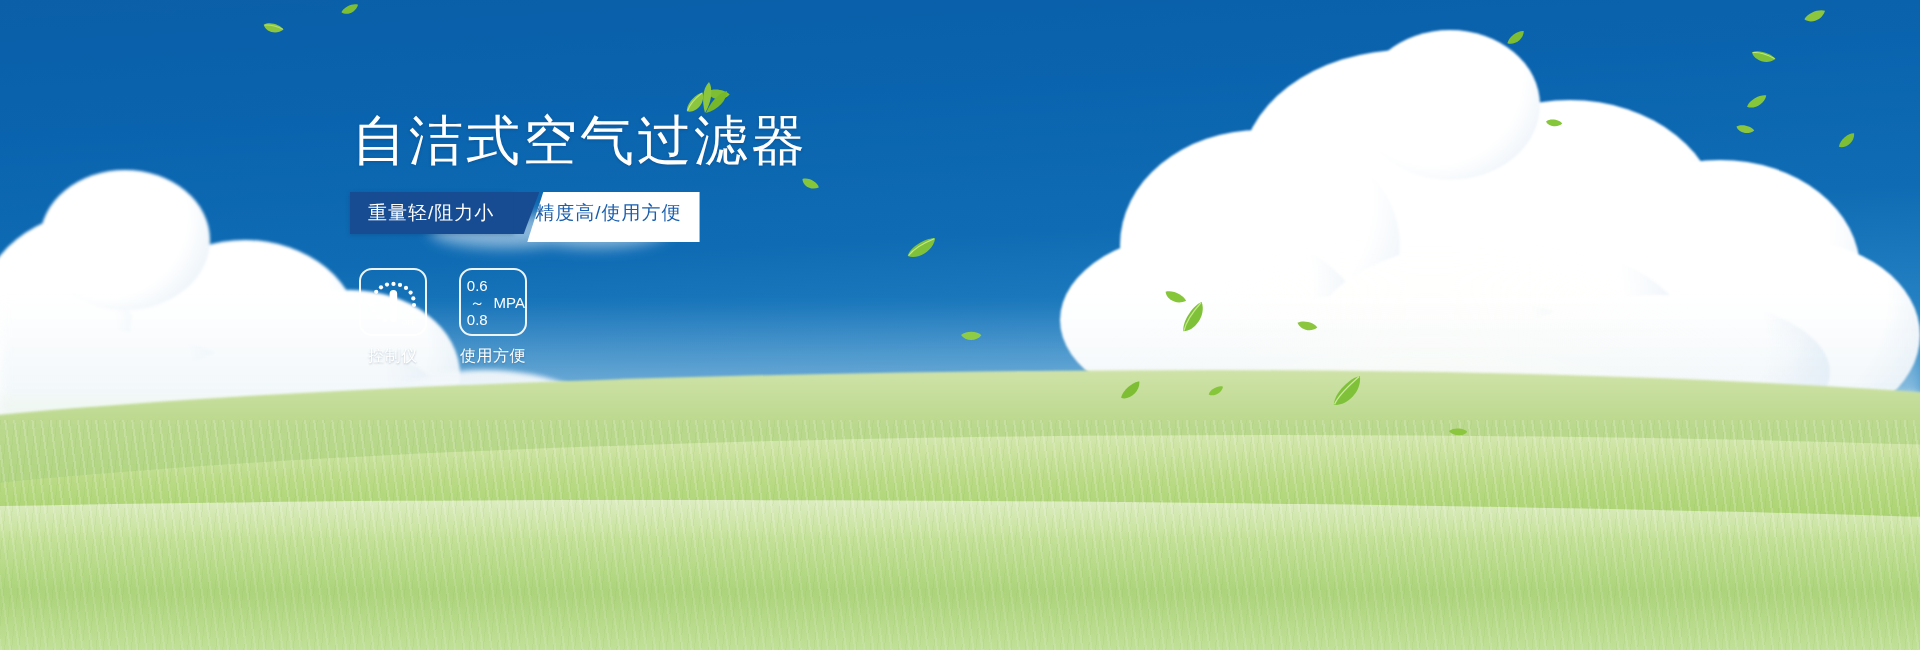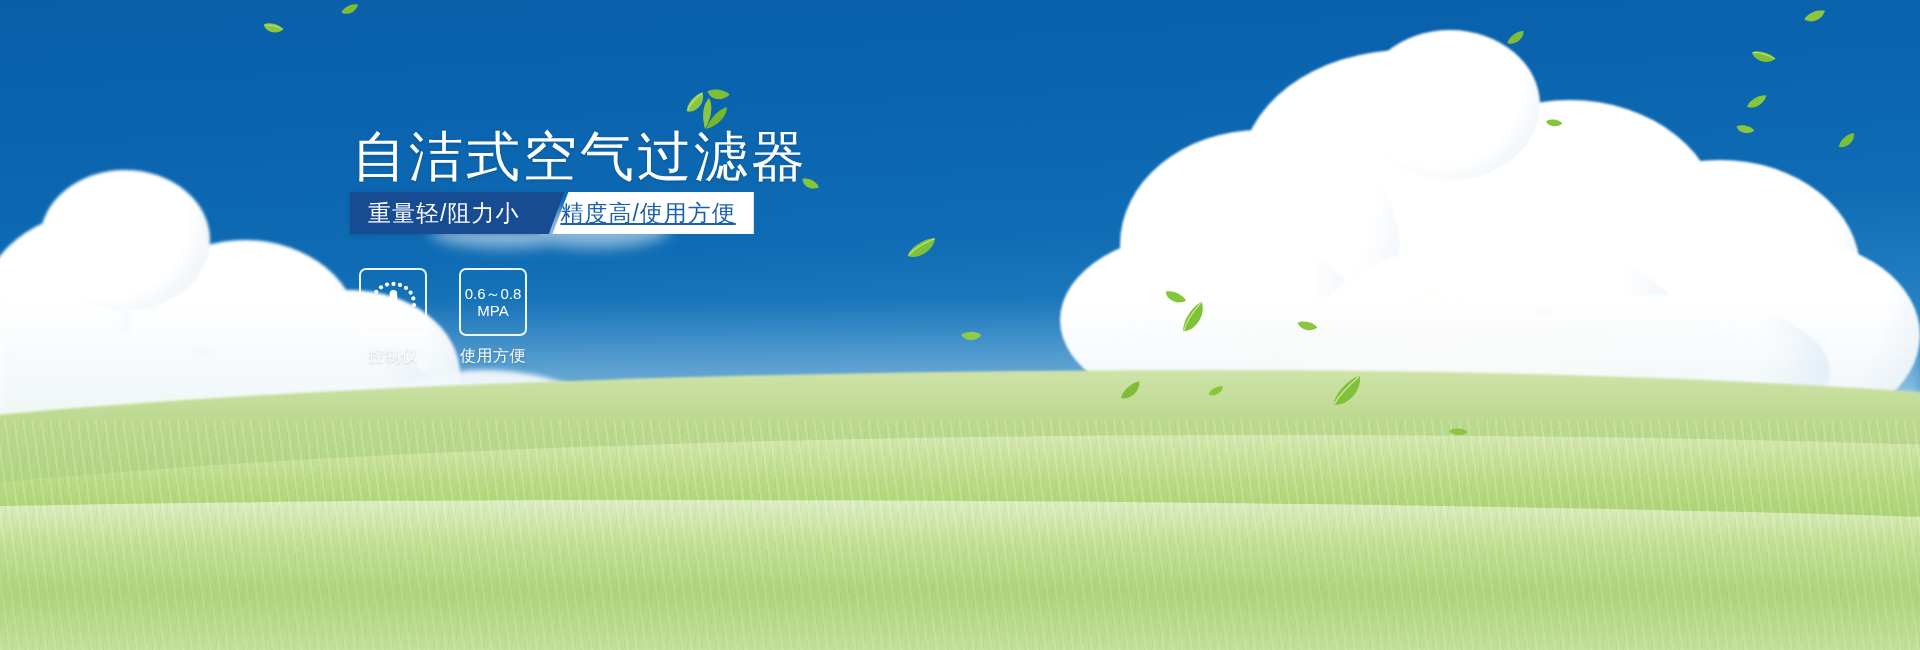--- a/index.html
+++ b/index.html
@@ -89,58 +89,57 @@
     filter:blur(5px);
   }
 
   
   .leaf{position:absolute;pointer-events:none;}
   .leaf svg{display:block;}
 
   
   #content{position:absolute;left:0;top:0;width:1920px;height:650px;}
 
-  #title-wrap{position:absolute;left:352px;top:124px;}
+  #title-wrap{position:absolute;left:352px;top:108px;}
   #page-title{
     margin:0;color:#ffffff;font-size:54px;line-height:64px;
     font-weight:300;letter-spacing:3px;white-space:nowrap;
     font-family:"Liberation Sans","DejaVu Sans",sans-serif;
     text-shadow:0 1px 3px rgba(5,55,100,.30);
   }
   #title-leaf{position:absolute;left:330px;top:-28px;}
 
   
   #tabs{position:absolute;left:350px;top:192px;display:flex;height:42px;}
   .tab{
     display:flex;align-items:center;justify-content:center;
-    font-size:23px;letter-spacing:1px;height:42px;white-space:nowrap;
+    font-size:19px;letter-spacing:1px;height:42px;white-space:nowrap;
     font-family:"Liberation Sans","DejaVu Sans",sans-serif;
   }
   #tab-primary{
     background:#174b92;color:#ffffff;padding:0 20px 0 18px;
     box-shadow:0 1px 4px rgba(6,45,85,.25);
   }
   #tab-slant{
     width:26px;height:42px;background:#174b92;
     clip-path:polygon(0 0,100% 0,40% 100%,0 100%);
     margin-left:-1px;
   }
   #tab-secondary{
-    background:#ffffff;color:#1a5fae;padding:0 18px 0 8px;margin-left:-12px;
+    background:#ffffff;color:#1a5fae;padding:0 18px 8px 8px;margin-left:-12px;
     clip-path:polygon(16px 0,100% 0,100% 100%,0 100%);
     box-shadow:0 1px 4px rgba(6,45,85,.20);
-    text-decoration:underline;
   }
 
   
   #features{position:absolute;left:358px;top:268px;display:flex;gap:30px;}
   .feature{width:70px;display:flex;flex-direction:column;align-items:center;}
   .feature-box{
     width:68px;height:68px;border:2px solid rgba(255,255,255,.92);
-    border-radius:7px;display:flex;flex-direction:column;
+    border-radius:13px;display:flex;
     align-items:center;justify-content:center;box-sizing:border-box;
     color:#ffffff;
   }
   .feature-text{
     font-size:15px;line-height:17px;text-align:center;color:#ffffff;
     letter-spacing:0;font-family:"Liberation Sans","DejaVu Sans",sans-serif;
   }
   .feature-caption{
     margin-top:10px;font-size:16px;color:#ffffff;white-space:nowrap;
     letter-spacing:.5px;text-shadow:0 1px 2px rgba(6,45,85,.25);

